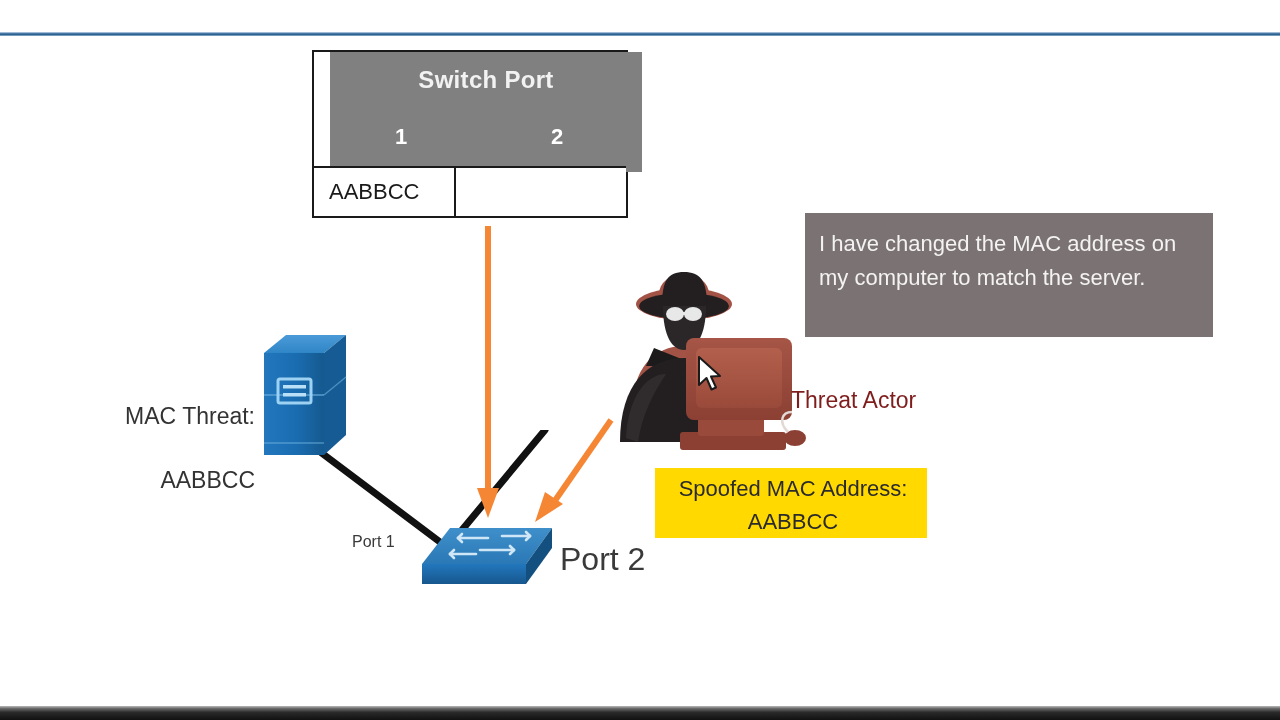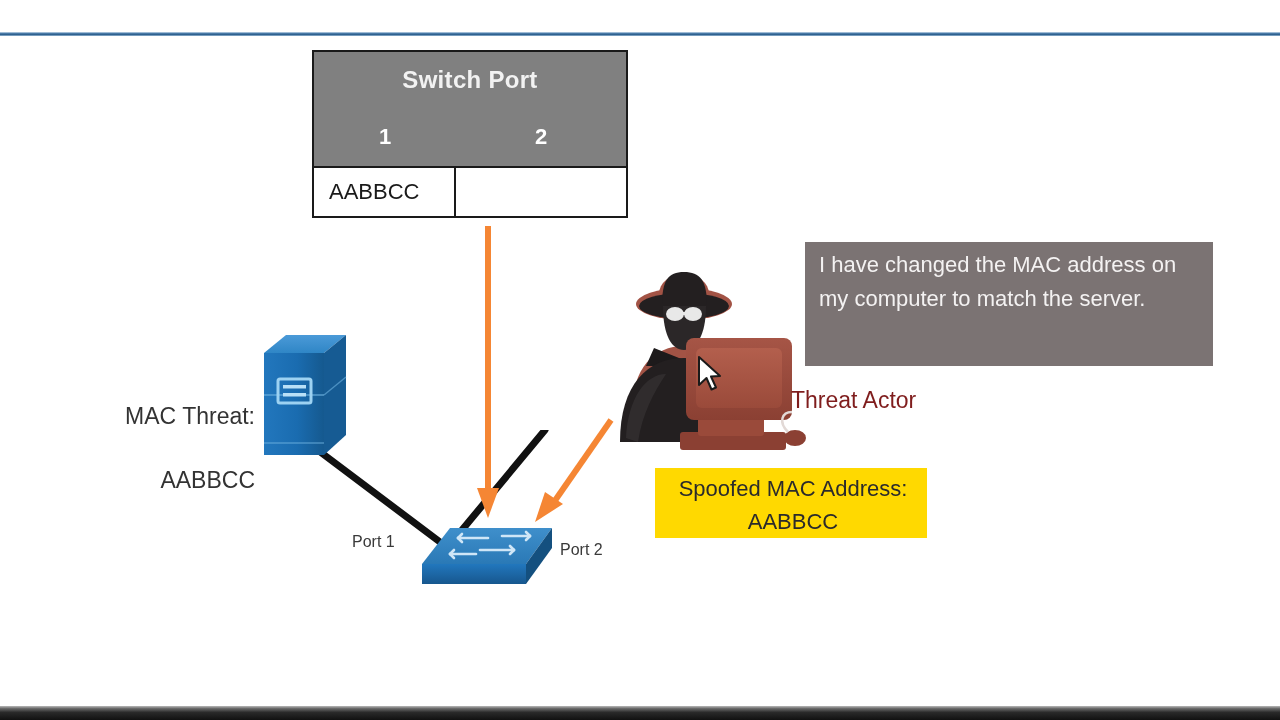--- a/index.html
+++ b/index.html
@@ -42,21 +42,21 @@
     position: absolute;
     left: 312px;
     top: 50px;
     width: 316px;
     height: 168px;
     border: 2px solid #1a1a1a;
     box-sizing: border-box;
   }
   .mac-table-header {
     position: absolute;
-    left: 0;
+    left: 16px;
     top: 0;
     width: 100%;
     height: 120px;
     background: #808080;
     box-sizing: border-box;
   }
   .mac-table-title {
     position: absolute;
     left: 0;
     top: 14px;
@@ -127,41 +127,40 @@
   }
   .port1-label {
     left: 352px;
     top: 533px;
     font-size: 16px;
     color: #3a3a3a;
   }
   .port2-label {
     left: 560px;
     top: 541px;
-    font-size: 16px;
+    font-size: 32px;
     color: #3a3a3a;
   }
   .threat-label {
     left: 791px;
     top: 387px;
     font-size: 23px;
     color: #7f1d1d;
   }
 
   
   .speech-bubble {
     position: absolute;
     left: 805px;
     top: 213px;
     width: 408px;
     height: 124px;
     background: #7b7373;
     box-sizing: border-box;
-    padding: 6px 16px 0 14px;
-    margin-top: 29px;
+    padding: 14px 16px 0 14px;
   }
   .speech-bubble-text {
     font-size: 22px;
     line-height: 34px;
     color: #f4f2f2;
     white-space: pre-wrap;
   }
 
   
   .yellow-box {

